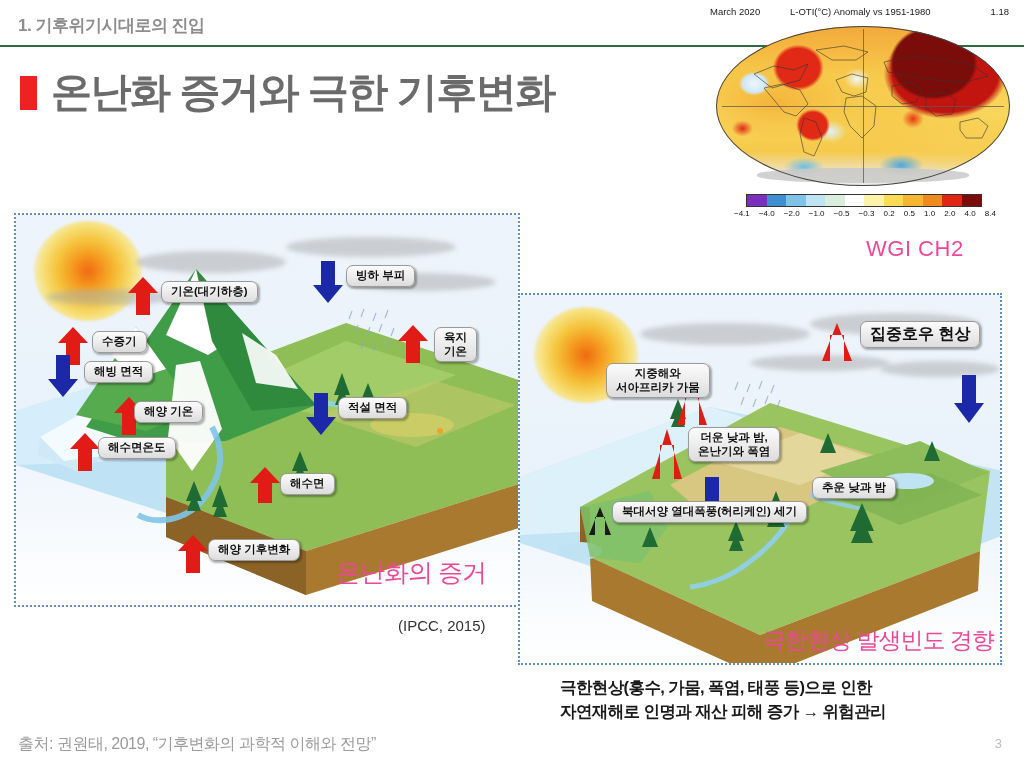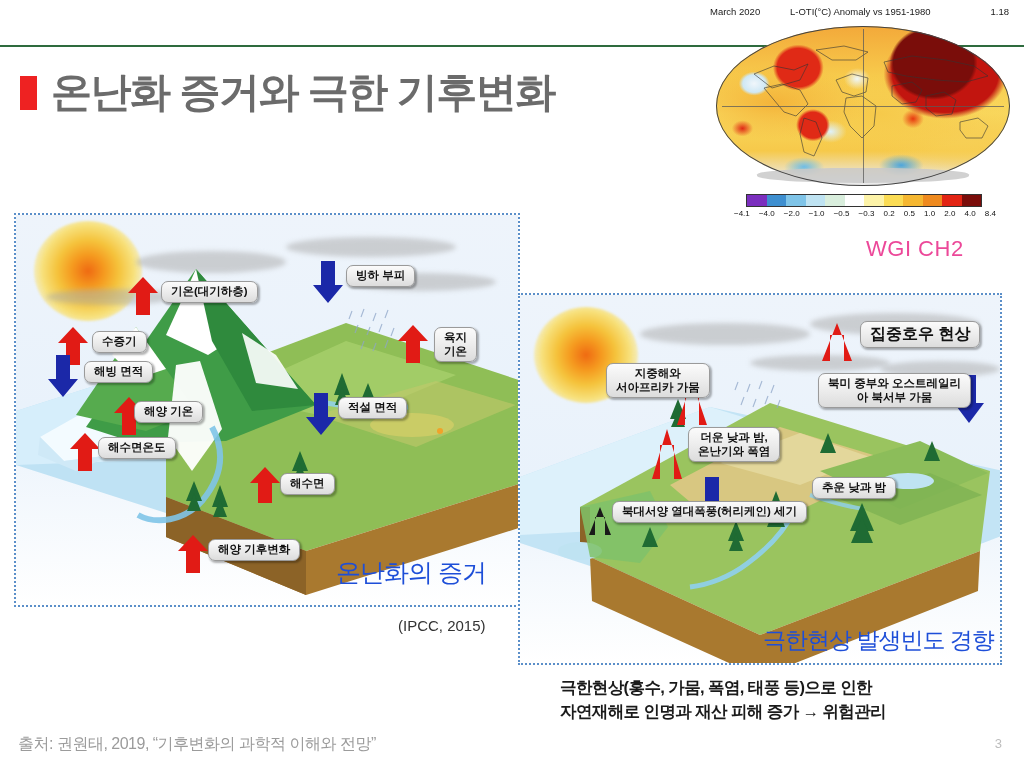--- a/index.html
+++ b/index.html
@@ -101,38 +101,39 @@
     background:linear-gradient(180deg,#fbfbfb 0%,#ececec 52%,#dcdcdc 100%);
     border:1px solid #9a9a9a;border-radius:7px;
     box-shadow:1.5px 1.5px 2px rgba(0,0,0,.30);
     color:#111;font-weight:bold;text-align:center;
     padding:3px 9px;line-height:1.18;white-space:pre-line;
     font-size:11.5px;
   }
   .chip.lg{font-size:16px;}
 
   
-  .cap{position:absolute;color:#1d4ed8;}
+  .cap{position:absolute;color:#ec4899;}
   .cap-evidence{left:336px;top:556px;font-size:25px;letter-spacing:-1px;}
   .cap-ipcc{left:398px;top:617px;font-size:15px;color:#333;}
   .cap-extreme{left:763px;top:625px;font-size:23px;letter-spacing:-1px;}
   .bottom-note{
     position:absolute;left:560px;top:676px;font-size:16.5px;font-weight:bold;color:#1a1a1a;
     line-height:1.45;letter-spacing:-0.6px;white-space:pre-line;
   }
   .source{
     position:absolute;left:18px;top:734px;font-size:16px;color:#9b9b9b;letter-spacing:-0.5px;
   }
   .pageno{position:absolute;right:22px;top:736px;font-size:13px;color:#bdbdbd;}
 </style>
 </head>
 <body>
 
 <div class="slide">
 
+  <div class="kicker">1. 기후위기시대로의 진입</div>
   <div class="head-rule"></div>
   <div class="title-row">
     <span class="bullet-sq"></span>
     <span class="title-text">온난화 증거와 극한 기후변화</span>
   </div>
 
   <div class="giss">
     <div class="giss-head">
       <span class="gh-date">March 2020</span>
       <span class="gh-mid">L-OTI(°C) Anomaly vs 1951-1980</span>
@@ -364,22 +365,20 @@
         <polygon points="185,182 199,182 199,206 207,206 192,228 177,206 185,206"></polygon>
       </g>
       <g fill="#1a1a1a">
         <polygon points="75,222 85,222 85,240 91,240 80,212 69,240 75,240"></polygon>
       </g>
     </svg>
 
     <div class="chip lg" style="left:340px;top:26px;">집중호우 현상</div>
     <div class="chip" style="left:86px;top:68px;">지중해와
 서아프리카 가뭄</div>
-    <div class="chip" style="left:298px;top:78px;">북미 중부와 오스트레일리
-아 북서부 가뭄</div>
     <div class="chip" style="left:168px;top:132px;">더운 낮과 밤,
 온난기와 폭염</div>
     <div class="chip" style="left:292px;top:182px;">추운 낮과 밤</div>
     <div class="chip" style="left:92px;top:206px;">북대서양 열대폭풍(허리케인) 세기</div>
   </div>
 
   <div class="cap cap-evidence">온난화의 증거</div>
   <div class="cap cap-ipcc">(IPCC, 2015)</div>
   <div class="cap cap-extreme">극한현상 발생빈도 경향</div>
   <div class="bottom-note">극한현상(홍수, 가뭄, 폭염, 태풍 등)으로 인한

